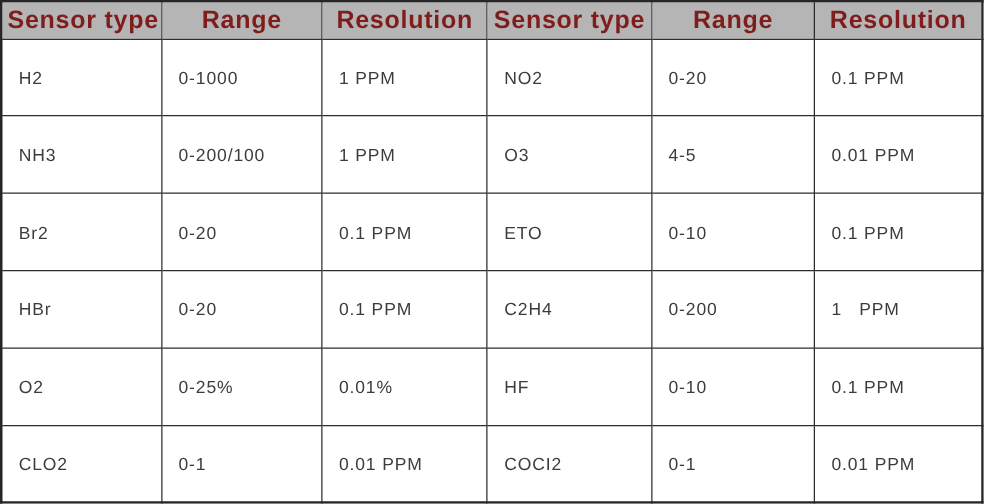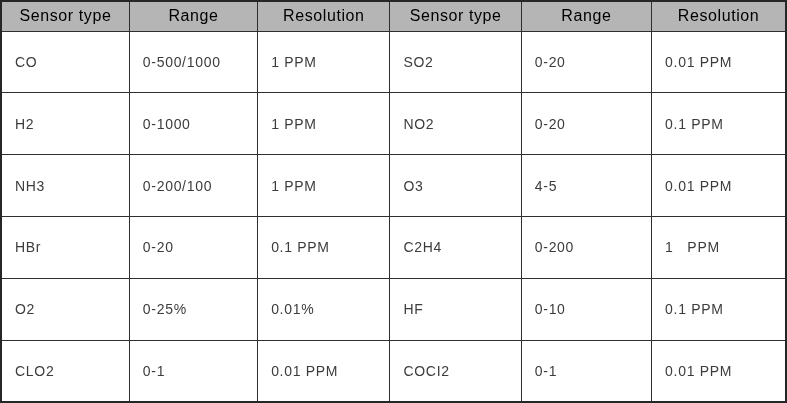--- a/index.html
+++ b/index.html
@@ -27,23 +27,23 @@
   }
   table.spec-table th,
   table.spec-table td {
     border: 1px solid #2e2e2e;
     box-sizing: border-box;
     overflow: hidden;
     white-space: pre;
   }
   table.spec-table th {
     background: #b5b5b5;
-    color: #000000;
-    font-size: 16px;
-    font-weight: normal;
+    color: #7f1d1d;
+    font-size: 20px;
+    font-weight: bold;
     letter-spacing: 0.6px;
     text-align: center;
     height: 30px;
     padding: 2px 4px;
   }
   table.spec-table td {
     color: #3c3c3c;
     font-size: 14px;
     font-weight: normal;
     letter-spacing: 0.7px;
@@ -71,42 +71,42 @@
           <th>Sensor type</th>
           <th>Range</th>
           <th>Resolution</th>
           <th>Sensor type</th>
           <th>Range</th>
           <th>Resolution</th>
         </tr>
     </thead>
     <tbody id="table-body">
         <tr>
-          <td>CO</td>
-          <td>0-500/1000</td>
-          <td>1 PPM</td>
-          <td>SO2</td>
-          <td>0-20</td>
-          <td>0.01 PPM</td>
-        </tr>
-        <tr>
           <td>H2</td>
           <td>0-1000</td>
           <td>1 PPM</td>
           <td>NO2</td>
           <td>0-20</td>
           <td>0.1 PPM</td>
         </tr>
         <tr>
           <td>NH3</td>
           <td>0-200/100</td>
           <td>1 PPM</td>
           <td>O3</td>
           <td>4-5</td>
           <td>0.01 PPM</td>
+        </tr>
+        <tr>
+          <td>Br2</td>
+          <td>0-20</td>
+          <td>0.1 PPM</td>
+          <td>ETO</td>
+          <td>0-10</td>
+          <td>0.1 PPM</td>
         </tr>
         <tr>
           <td>HBr</td>
           <td>0-20</td>
           <td>0.1 PPM</td>
           <td>C2H4</td>
           <td>0-200</td>
           <td>1   PPM</td>
         </tr>
         <tr>

